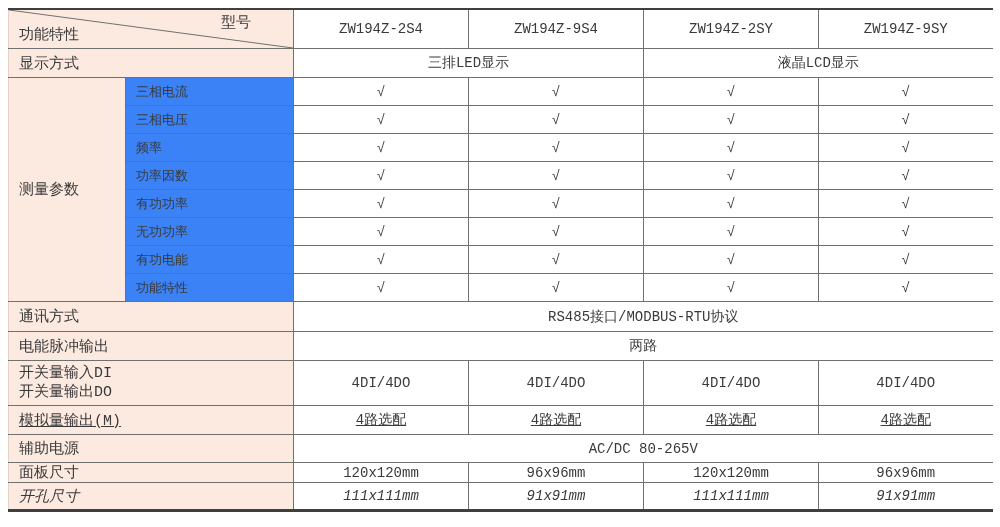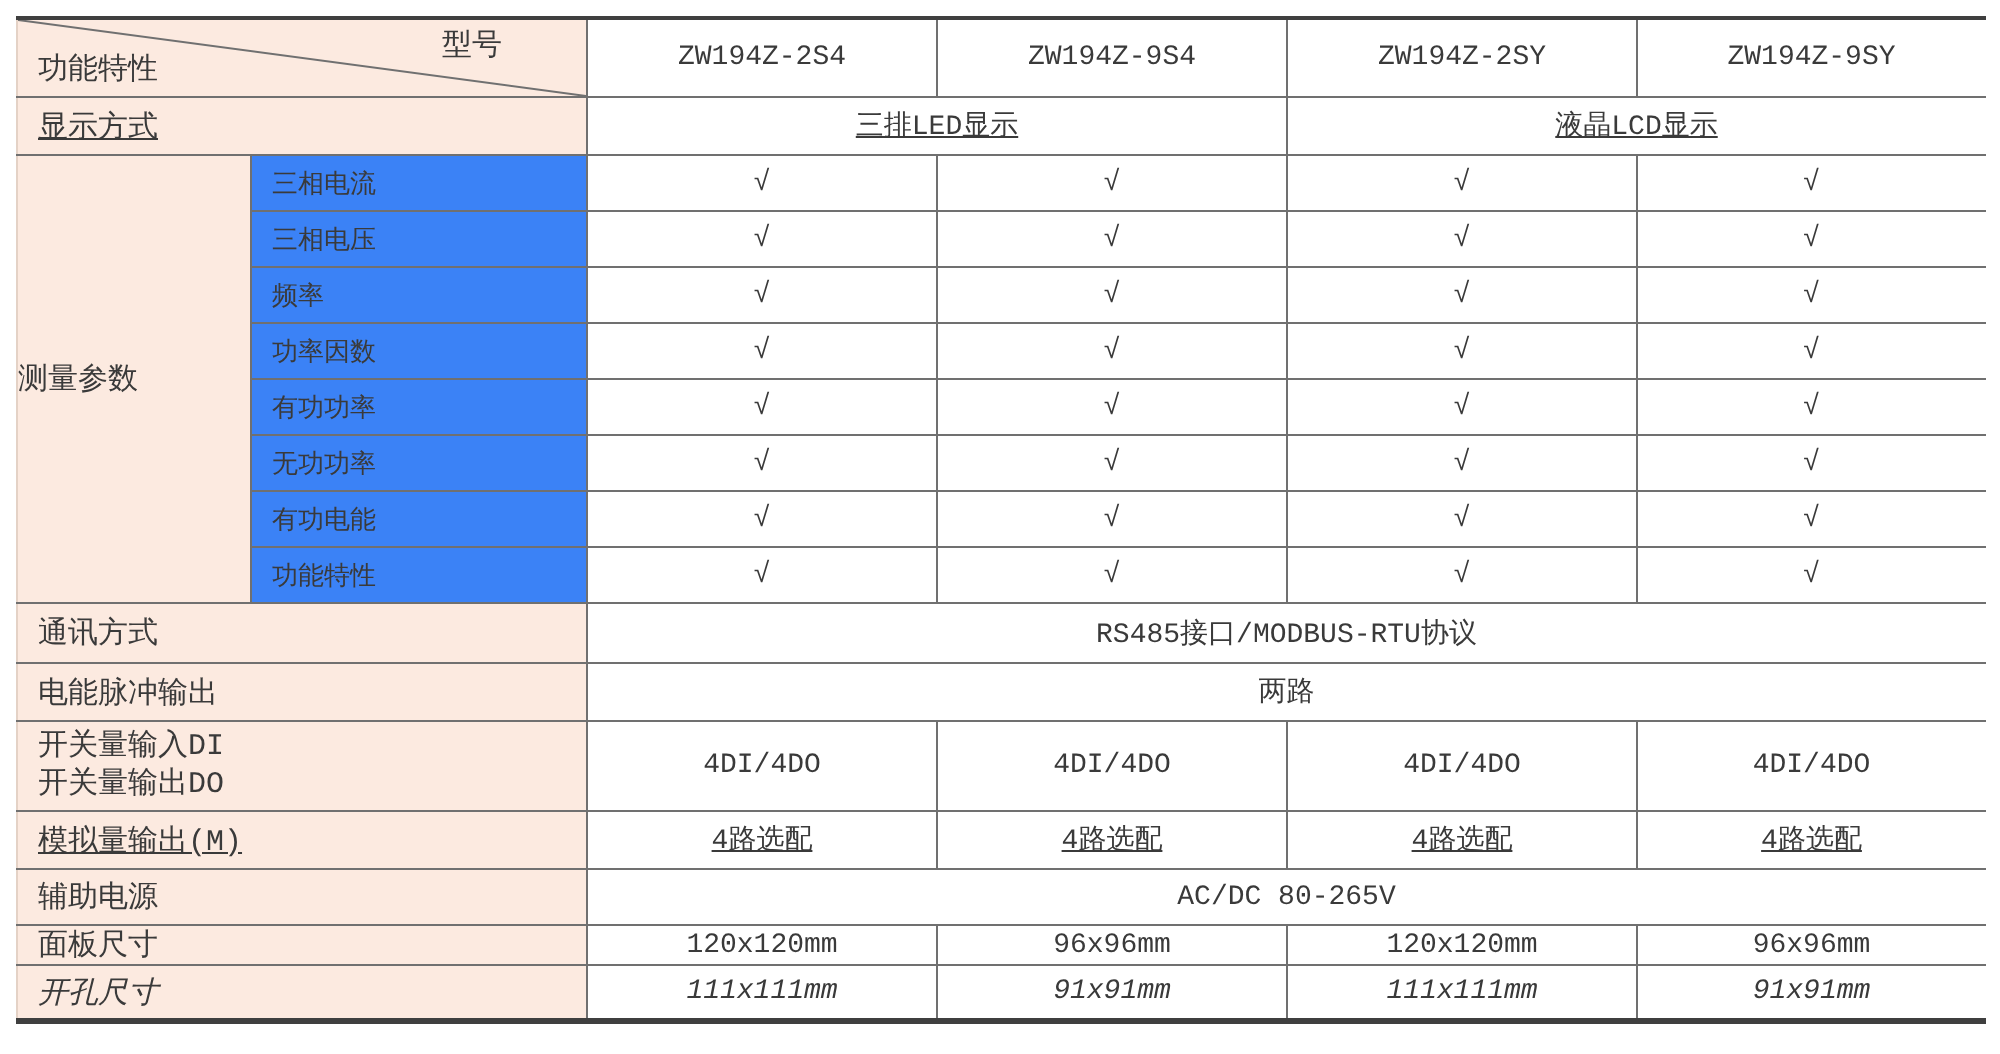--- a/index.html
+++ b/index.html
@@ -7,28 +7,28 @@
        font-family:"Liberation Mono","DejaVu Serif",serif;color:#3a3a3a;}
   .wrap{position:absolute;left:8px;top:8px;}
   table{border-collapse:collapse;table-layout:fixed;width:984px;
         border-top:2px solid #3f3f3f;border-bottom:3px solid #3f3f3f;}
   td{border:1px solid #707070;padding:0;text-align:center;vertical-align:middle;
      font-size:14px;background:#ffffff;overflow:hidden;white-space:nowrap;}
   td:last-child{border-right:none;}
   td.edge-l{border-left:1px solid #e4d2c6;}
   td.lbl{background:#fceae0;text-align:left;padding-left:10px;font-size:15px;}
   td.sublbl{background:#3b82f6;text-align:left;padding-left:10px;font-size:13px;}
-  td.grp{background:#fceae0;text-align:left;font-size:15px;}
+  td.grp{background:#fceae0;text-align:left;padding-left:10px;font-size:15px;}
   td.diag{background:#fceae0;padding:0;}
   .diagwrap{position:relative;width:100%;height:38px;}
   .diagwrap svg{position:absolute;left:0;top:0;width:100%;height:100%;display:block;}
   .corner-tr{position:absolute;top:3px;right:42px;font-size:15px;}
   .corner-bl{position:absolute;bottom:4px;left:10px;font-size:15px;}
   .two-line{line-height:19px;}
-  tr.r-head{height:38px;} tr.r-disp{height:29px;text-decoration:underline;} tr.r-m{height:28px;}
+  tr.r-head{height:38px;} tr.r-disp{height:29px;} tr.r-m{height:28px;}
   tr.r-comm{height:30px;} tr.r-pulse{height:29px;} tr.r-dio{height:45px;}
   tr.r-analog{height:29px;text-decoration:underline;} tr.r-aux{height:28px;} tr.r-panel{height:19px;} tr.r-cut{height:28px;font-style:italic;}
 </style>
 </head>
 <body>
 
 <div class="wrap">
 <table>
   <colgroup>
     <col style="width:117px">

